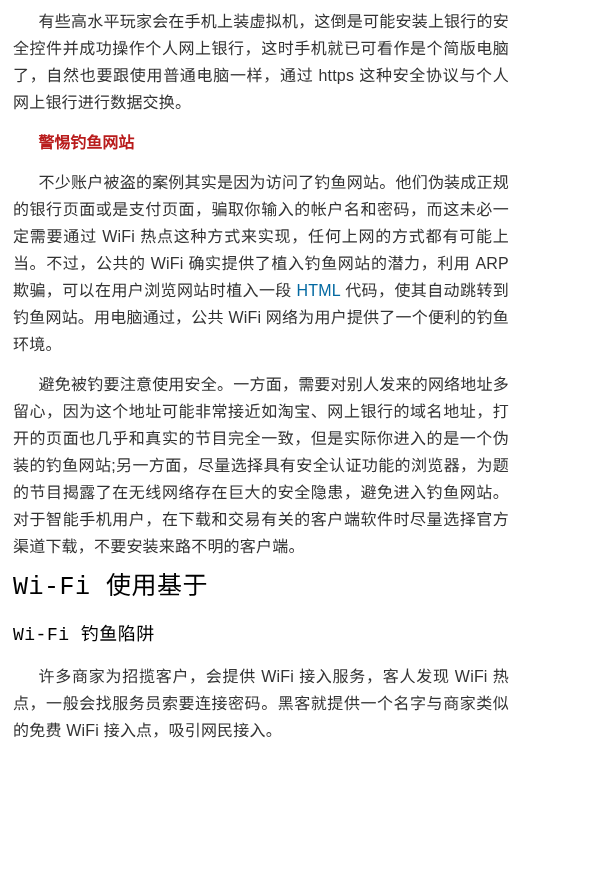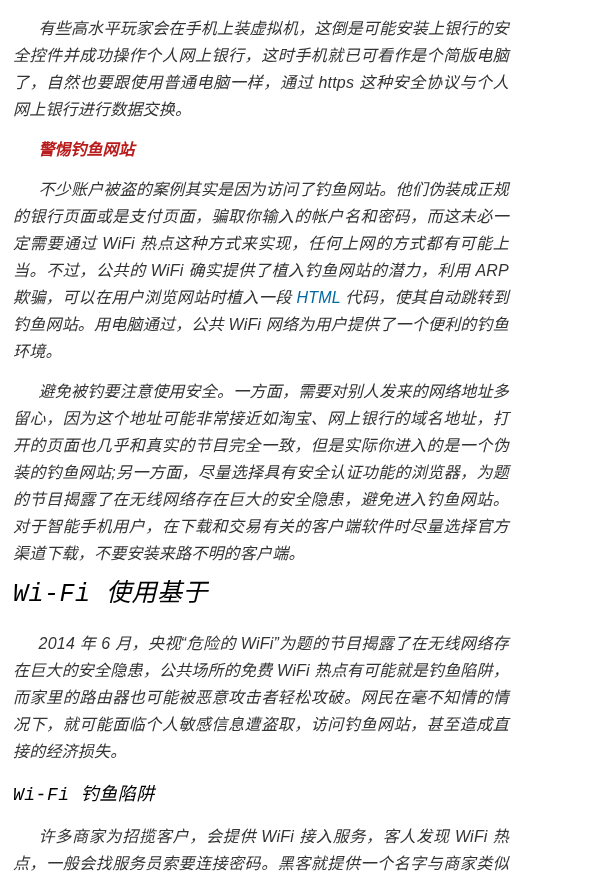--- a/index.html
+++ b/index.html
@@ -12,23 +12,22 @@
     height: 877px;
     overflow: hidden;
     box-sizing: border-box;
     font-family: "Liberation Sans", "DejaVu Sans", sans-serif;
     color: #333333;
   }
   .article {
     box-sizing: border-box;
     width: 524px;
     height: 877px;
-    padding: 15px 15px 0 13px;
+    padding: 8px 15px 0 13px;
     overflow: hidden;
-    font-style: italic;
   }
   p.para {
     font-size: 16px;
     line-height: 27px;
     margin: 0 0 13px 0;
     text-indent: 1.6em;
     text-align: justify;
     letter-spacing: 0.2px;
   }
   p.bold-head {
@@ -81,19 +80,18 @@
 
   <p class="bold-head">警惕钓鱼网站</p>
 
   <p class="para"><span>不少账户被盗的案例其实是因为访问了钓鱼网站。他们伪装成正规的银行页面或是支付页面，骗取你输入的帐户名和密码，而这未必一定需要通过 WiFi 热点这种方式来实现，任何上网的方式都有可能上当。不过，公共的 WiFi 确实提供了植入钓鱼网站的潜力，利用 ARP 欺骗，可以在用户浏览网站时植入一段 </span><a class="inline-link">HTML</a><span> 代码，使其自动跳转到钓鱼网站。用电脑通过，公共 WiFi 网络为用户提供了一个便利的钓鱼环境。</span></p>
 
   <p class="para">避免被钓要注意使用安全。一方面，需要对别人发来的网络地址多留心，因为这个地址可能非常接近如淘宝、网上银行的域名地址，打开的页面也几乎和真实的节目完全一致，但是实际你进入的是一个伪装的钓鱼网站;另一方面，尽量选择具有安全认证功能的浏览器，为题的节目揭露了在无线网络存在巨大的安全隐患，避免进入钓鱼网站。对于智能手机用户，在下载和交易有关的客户端软件时尽量选择官方渠道下载，不要安装来路不明的客户端。</p>
 
 
   <h1 class="section-title">Wi-Fi 使用基于</h1>
 
-  <p class="para">2014 年 6 月，央视“危险的 WiFi”为题的节目揭露了在无线网络存在巨大的安全隐患，公共场所的免费 WiFi 热点有可能就是钓鱼陷阱，而家里的路由器也可能被恶意攻击者轻松攻破。网民在毫不知情的情况下，就可能面临个人敏感信息遭盗取，访问钓鱼网站，甚至造成直接的经济损失。</p>
 
   <h2 class="section-subtitle">Wi-Fi 钓鱼陷阱</h2>
 
   <p class="para">许多商家为招揽客户，会提供 WiFi 接入服务，客人发现 WiFi 热点，一般会找服务员索要连接密码。黑客就提供一个名字与商家类似的免费 WiFi 接入点，吸引网民接入。</p>
 
 </div>
 
 </body></html>

